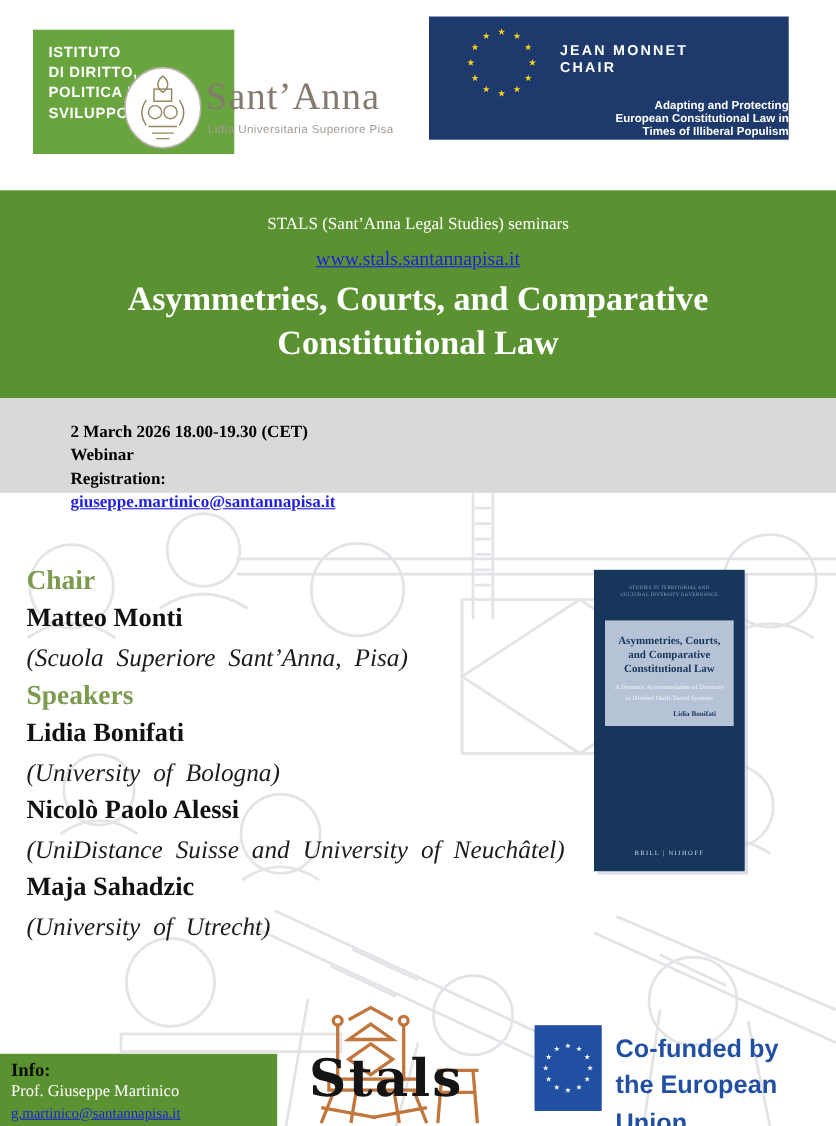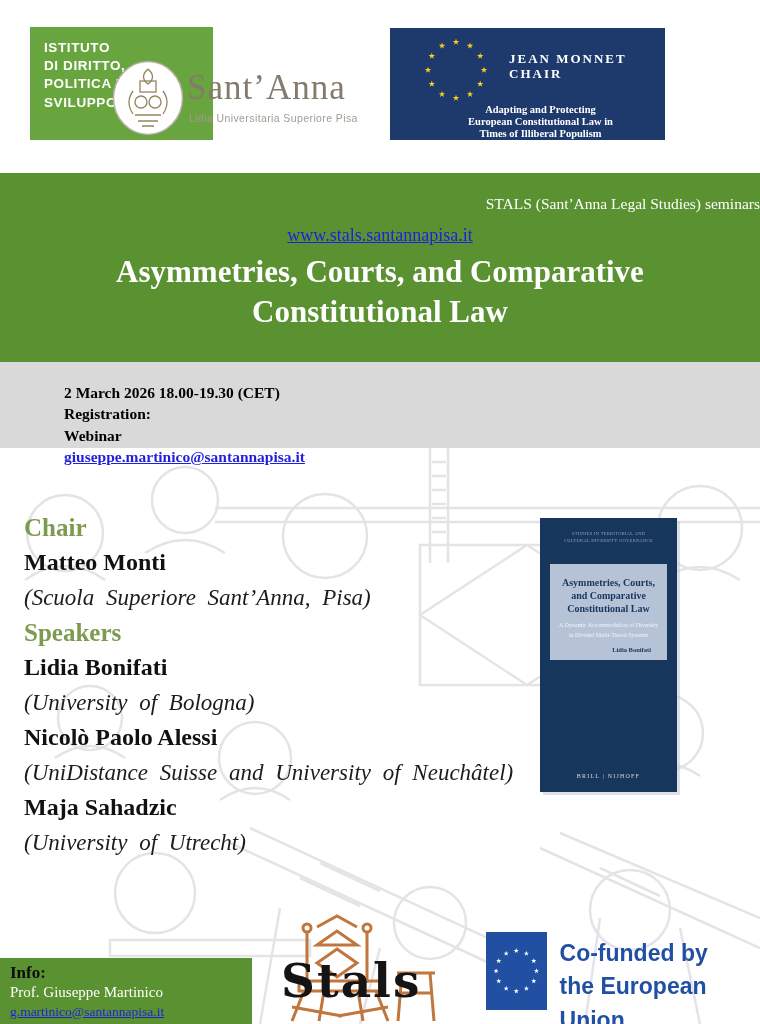--- a/index.html
+++ b/index.html
@@ -8,33 +8,33 @@
 
   
   .inst-box{position:absolute;left:30px;top:27px;width:183px;height:113px;background:#68a53e;
             color:#fff;font-family:"Liberation Sans",sans-serif;font-weight:bold;font-size:13.5px;
             line-height:1.35;letter-spacing:.6px;padding:12px 0 0 14px;box-sizing:border-box;}
   .emblem{position:absolute;left:112px;top:60px;width:72px;height:76px;}
   .santanna-name{position:absolute;left:187px;top:68px;font-size:35px;color:#857a6e;letter-spacing:1px;}
   .santanna-sub{position:absolute;left:189px;top:112px;font-size:10.5px;color:#a29a92;
                 font-family:"Liberation Sans",sans-serif;letter-spacing:.4px;}
 
-  .apex-box{position:absolute;left:390px;top:28px;width:275px;height:112px;background:#1e3a6d;
-            color:#fff;font-family:Liberation Serif, serif;}
+  .apex-box{position:absolute;left:390px;top:15px;width:327px;height:112px;background:#1e3a6d;
+            color:#fff;font-family:Liberation Sans, sans-serif;}
   .apex-stars{position:absolute;left:28px;top:6px;}
   .apex-jm{position:absolute;left:119px;top:23px;font-size:13px;font-weight:bold;letter-spacing:2px;}
   .apex-ch{position:absolute;left:119px;top:38px;font-size:13px;font-weight:bold;letter-spacing:2px;}
   .apex-acronym{position:absolute;left:124px;top:44px;font-size:28px;font-weight:bold;letter-spacing:6px;}
-  .apex-sub{position:absolute;left:0;top:76px;width:100%;text-align:center;font-size:10.5px;
+  .apex-sub{position:absolute;left:0;top:76px;width:100%;text-align:right;font-size:10.5px;
             font-weight:bold;line-height:1.12;padding-left:26px;box-sizing:border-box;}
 
   
   .banner{position:absolute;left:0;top:173px;width:760px;height:189px;background:#5b9231;
           color:#fff;text-align:center;}
-  .banner-series{padding-top:22px;font-size:15.5px;text-align:right;}
+  .banner-series{padding-top:22px;font-size:15.5px;}
   .banner-url{font-size:18px;margin-top:12px;}
   .banner-title{margin-top:6px;font-size:31px;font-weight:bold;line-height:1.3;}
 
   a.link{color:#1f1fe0;text-decoration:underline;cursor:pointer;}
 
   
   .details{position:absolute;left:0;top:362px;width:760px;height:86px;background:#d9d9d9;
            color:#000;font-weight:bold;font-size:15.5px;line-height:1.38;
            padding:20px 0 0 64px;box-sizing:border-box;}
 
@@ -138,22 +138,22 @@
     <div class="banner-series">STALS (Sant’Anna Legal Studies) seminars</div>
     <div class="banner-url"><a class="link">www.stals.santannapisa.it</a></div>
     <div class="banner-title">
       <div>Asymmetries, Courts, and Comparative</div>
       <div>Constitutional Law</div>
     </div>
   </div>
 
   <div class="details">
     <div>2 March 2026 18.00-19.30 (CET)</div>
+    <div>Webinar</div>
     <div>Registration:</div>
-    <div>Webinar</div>
     <div><a class="link">giuseppe.martinico@santannapisa.it</a></div>
   </div>
 
   <svg class="watermark" viewBox="0 0 760 576">
     <g stroke="#e4e4e8" stroke-width="2.5" fill="none">
       <path d="M215,60 H760 M215,74 H760"></path>
       <path d="M430,0 V115 M448,0 V115 M432,14 h14 M432,28 h14 M432,42 h14 M432,56 h14 M432,70 h14 M432,84 h14"></path>
       <rect x="420" y="97" width="215" height="140"></rect>
       <path d="M527,97 L635,167 L527,237 L420,167 Z"></path>
       <circle cx="65" cy="85" r="38"></circle>

